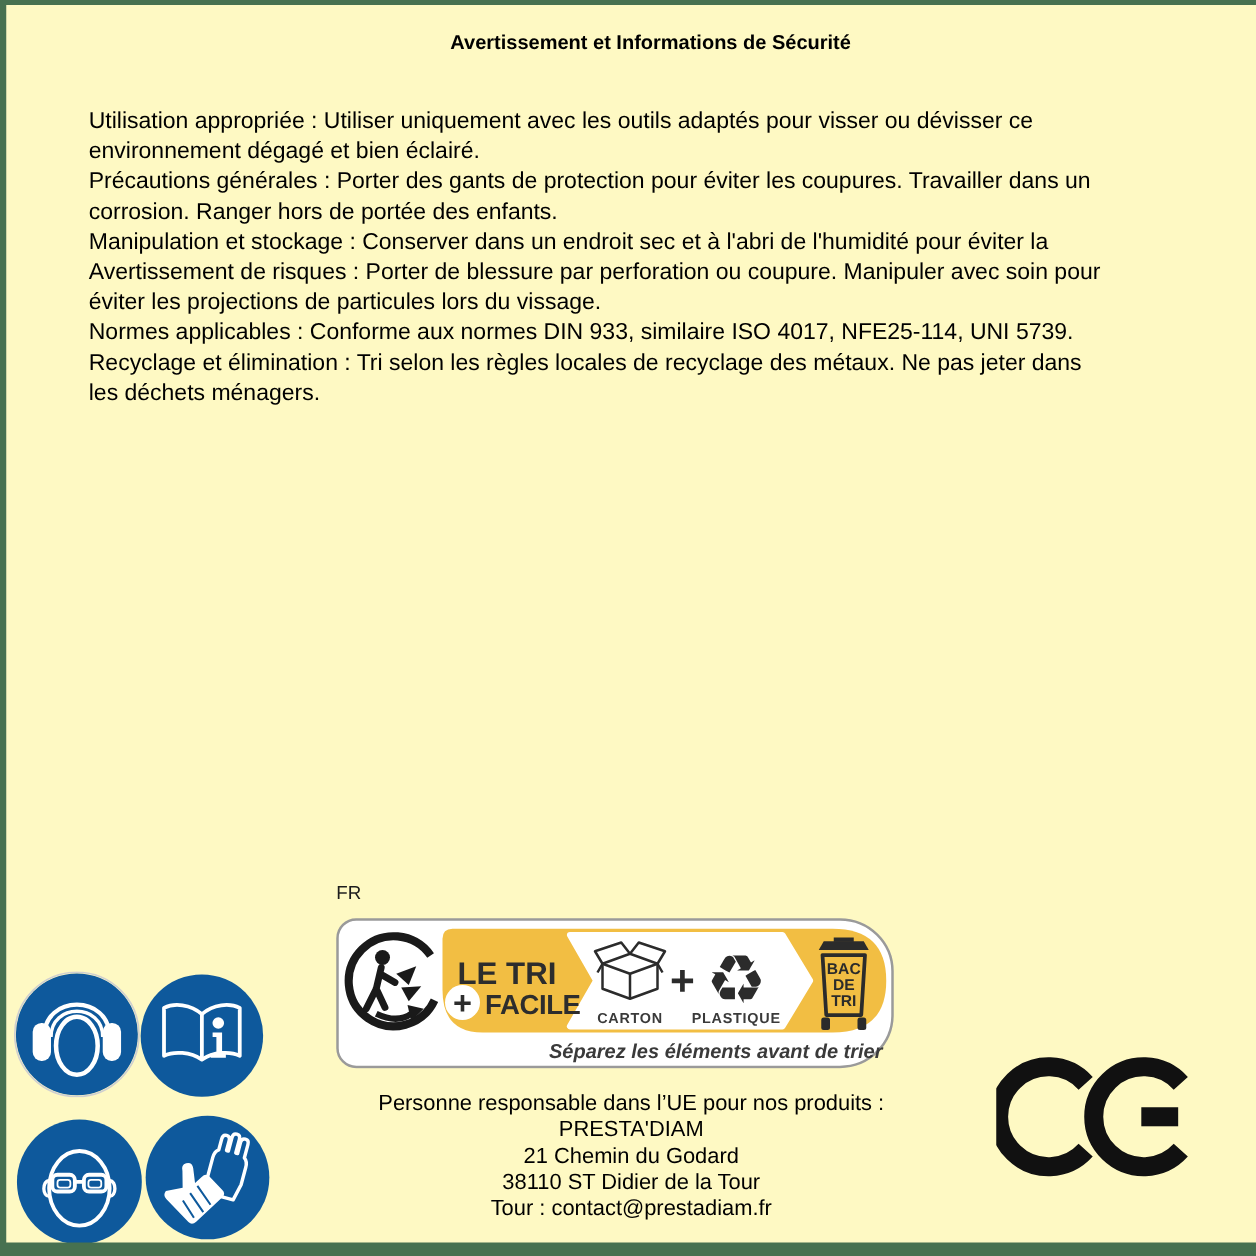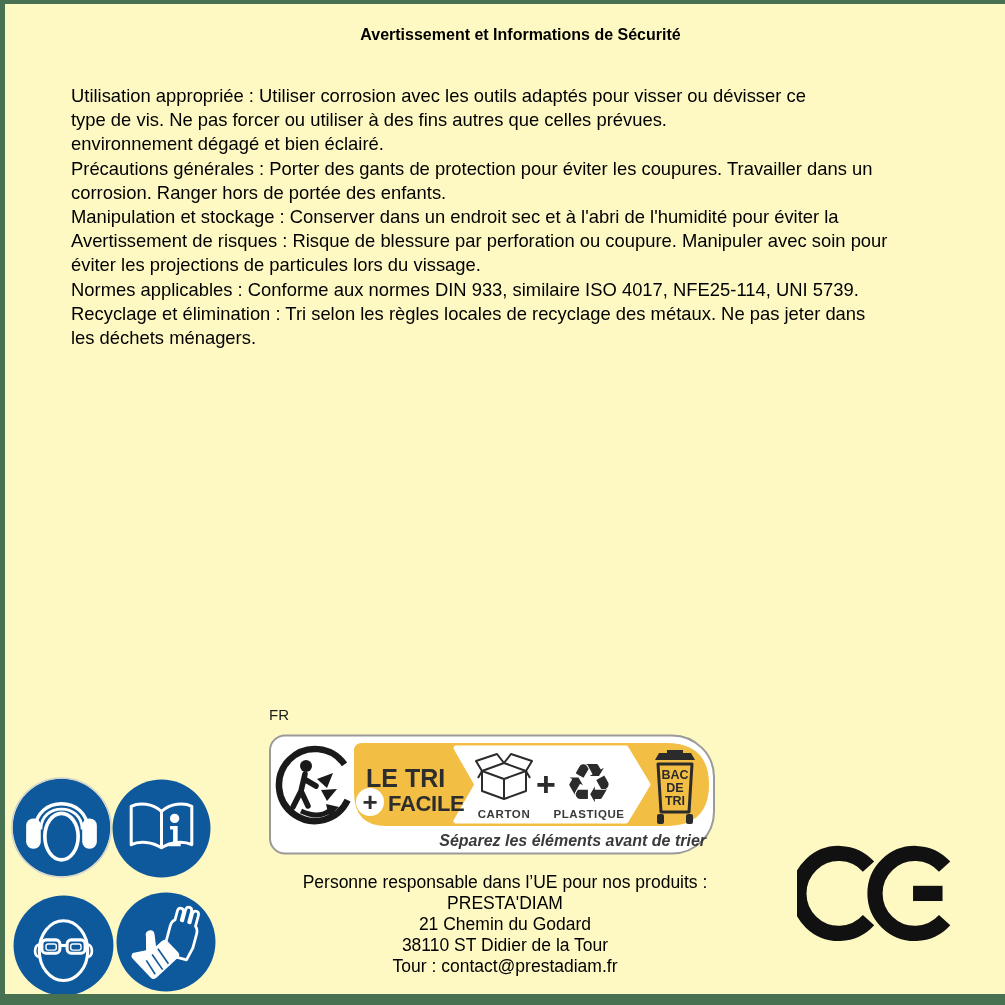--- a/index.html
+++ b/index.html
@@ -37,27 +37,26 @@
 </head>
 <body>
 
 <div class="page">
 
   <div class="border-frame"></div>
 
   <div class="doc-title">Avertissement et Informations de Sécurité</div>
 
   <div class="safety-text">
-    <div>Utilisation appropriée : Utiliser corrosion avec les outils adaptés pour visser ou dévisser ce</div>
-    <div>type de vis. Ne pas forcer ou utiliser à des fins autres que celles prévues.</div>
+    <div>Utilisation appropriée : Utiliser uniquement avec les outils adaptés pour visser ou dévisser ce</div>
     <div>environnement dégagé et bien éclairé.</div>
     <div>Précautions générales : Porter des gants de protection pour éviter les coupures. Travailler dans un</div>
     <div>corrosion. Ranger hors de portée des enfants.</div>
     <div>Manipulation et stockage : Conserver dans un endroit sec et à l'abri de l'humidité pour éviter la</div>
-    <div>Avertissement de risques : Risque de blessure par perforation ou coupure. Manipuler avec soin pour</div>
+    <div>Avertissement de risques : Porter de blessure par perforation ou coupure. Manipuler avec soin pour</div>
     <div>éviter les projections de particules lors du vissage.</div>
     <div>Normes applicables : Conforme aux normes DIN 933, similaire ISO 4017, NFE25-114, UNI 5739.</div>
     <div>Recyclage et élimination : Tri selon les règles locales de recyclage des métaux. Ne pas jeter dans</div>
     <div>les déchets ménagers.</div>
   </div>
 
   <svg class="m-icon" style="left:11px;top:777px;width:101px;height:101px;" viewBox="0 0 100 100">
     <circle cx="50" cy="50" r="48.3" fill="#0E599C"></circle>
     <circle cx="50" cy="50" r="49.2" fill="none" stroke="#cfcfcf" stroke-width="1.3"></circle>
     <path d="M24 52 C24 18 76 18 76 52" stroke="#fff" stroke-width="3.4" fill="none"></path>

